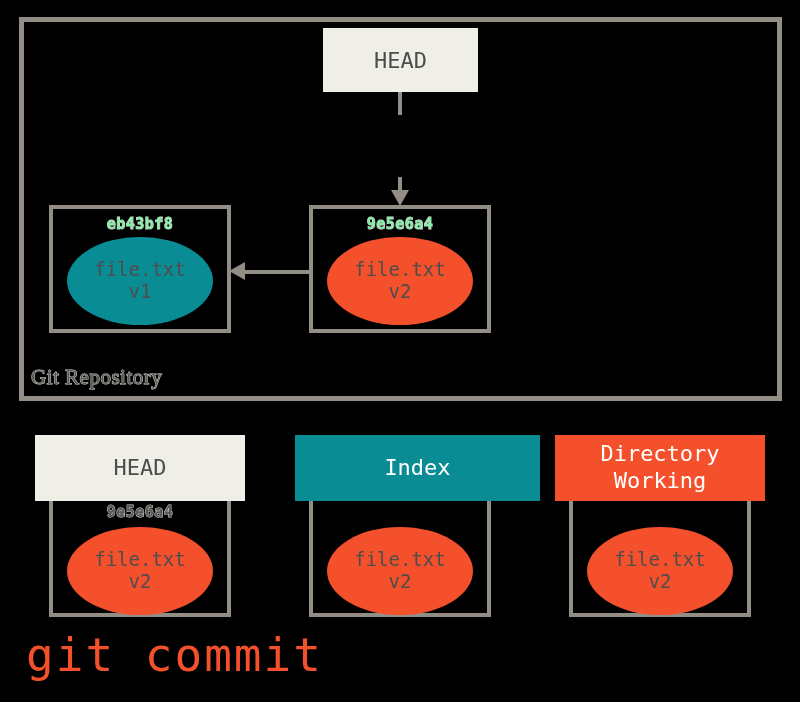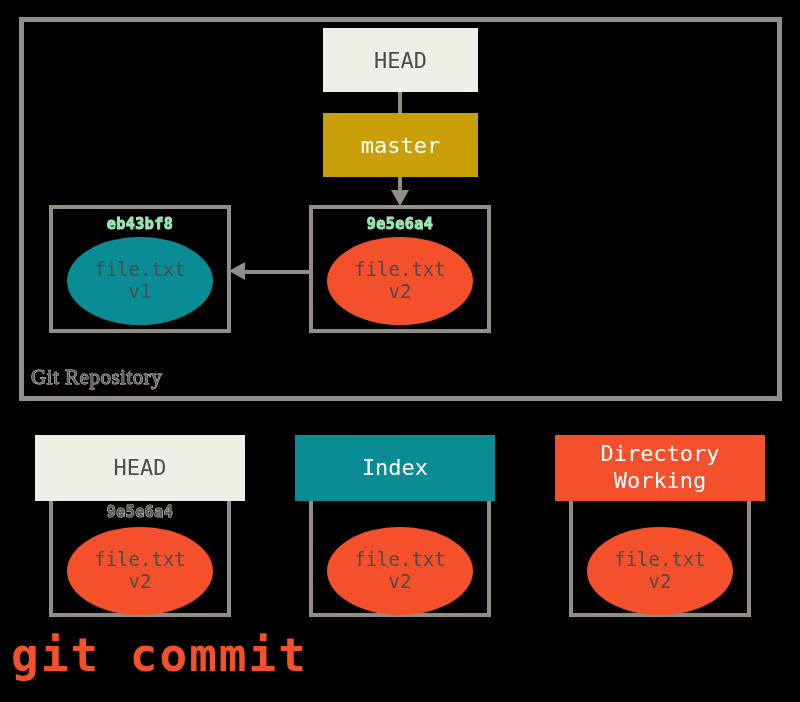--- a/index.html
+++ b/index.html
@@ -137,56 +137,53 @@
     color: #5a5a5a;
     -webkit-text-stroke: 1px #d6d3ca;
     paint-order: stroke fill;
   }
 
   
   #panel-head .panel-header { left: 35px; top: 435px; width: 210px; height: 66px;
         background: #f0efe7; color: #4d4d4d; }
   #panel-head .panel-body   { left: 49px; top: 501px; width: 182px; height: 116px; }
 
-  #panel-index .panel-header { left: 295px; top: 435px; width: 200px; height: 66px;
+  #panel-index .panel-header { left: 295px; top: 435px; width: 245px; height: 66px;
         background: #0a8c94; color: #ffffff; }
   #panel-index .panel-body   { left: 309px; top: 501px; width: 182px; height: 116px; }
 
   #panel-wd .panel-header { left: 555px; top: 435px; width: 210px; height: 66px;
         background: #f4502c; color: #ffffff; }
   #panel-wd .panel-body   { left: 569px; top: 501px; width: 182px; height: 116px; }
 
   
   .command-caption {
     position: absolute;
-    left: 11px; top: 628px;
+    left: 26px; top: 628px;
     font-size: 46px;
-    font-weight: bold;
+    font-weight: normal;
     letter-spacing: 2px;
     color: #f4502c;
     white-space: pre;
   }
 </style>
 </head>
 <body>
 
 <div id="stage">
 
   <div class="repo-frame"></div>
   <div class="repo-label">Git Repository</div>
 
   <div class="refbox head-top">
     <span>HEAD</span>
   </div>
 
   <div class="conn-line conn-v" style="left:398px; top:92px; height:23px;"></div>
 
-  <div class="refbox master">
-    <span>master</span>
-  </div>
 
   <div class="conn-line conn-v" style="left:398px; top:177px; height:15px;"></div>
   <div class="arrow-down" style="left:391px; top:190px;"></div>
 
   <div class="conn-line conn-h" style="left:245px; top:270px; width:66px;"></div>
   <div class="arrow-left" style="left:229px; top:262px;"></div>
 
   <div class="commit-box c-old">
     <div class="commit-hash">eb43bf8</div>
     <div class="blob teal">

